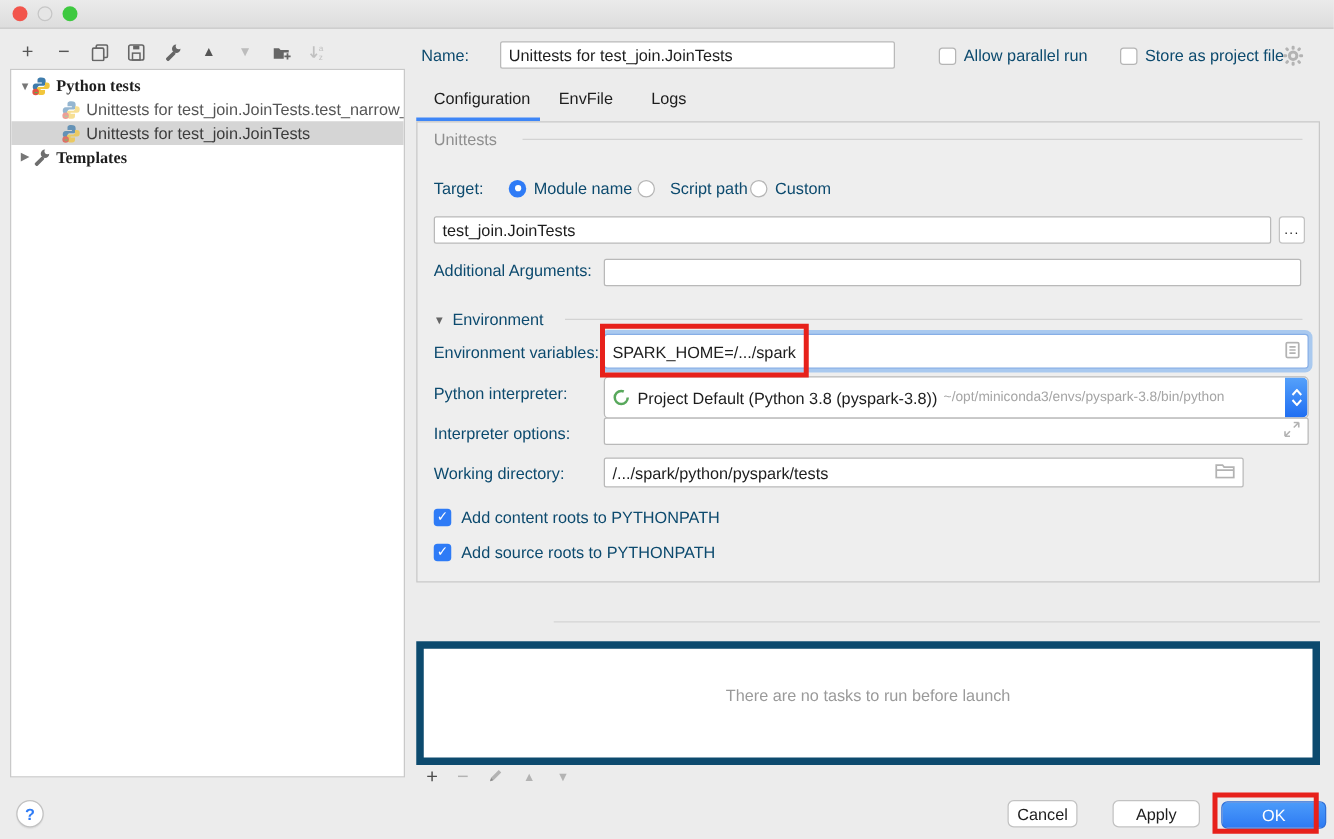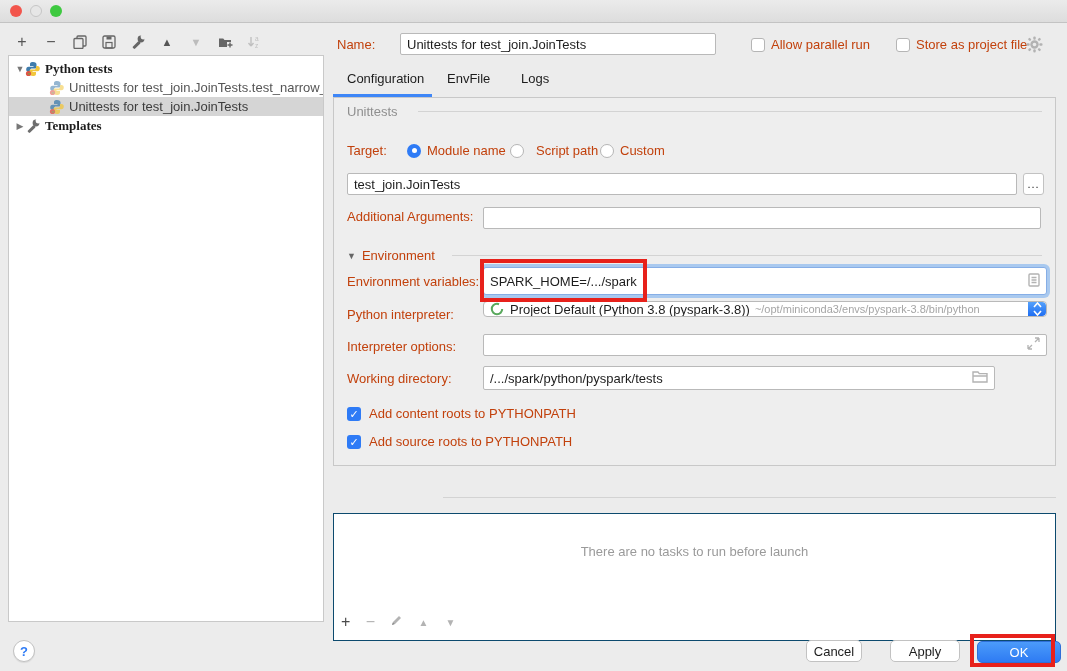--- a/index.html
+++ b/index.html
@@ -37,21 +37,21 @@
   .expander{width:10px;font-size:9px;color:#777;text-align:center;flex:0 0 10px;}
   .ticon{width:16px;height:16px;margin-right:4px;flex:0 0 16px;}
   .tlabel{font-size:13px;color:#1d1d1d;}
   .tlabel.bold{font-weight:bold;font-family:Liberation Serif, serif;}
   
   .field{
     background:#fff;border:1px solid #b9b9b9;border-radius:2px;
     display:flex;align-items:center;padding:0 6px;box-sizing:border-box;
     font-size:13px;color:#1d1d1d;white-space:nowrap;overflow:hidden;
   }
-  .lbl{display:flex;align-items:center;font-size:13px;color:#c2410c;white-space:nowrap;}
+  .lbl{display:flex;align-items:center;font-size:13px;color:#0c4a6e;white-space:nowrap;}
   .grouplbl{color:#8f8f8f;}
   .hline{background:#d3d3d3;height:1px;}
   
   .radio{width:14px;height:14px;border-radius:50%;box-sizing:border-box;background:#fff;border:1px solid #b5b5b5;}
   .radio.on{background:#2e7bf6;border:none;position:relative;}
   .radio.on::after{content:"";position:absolute;left:4.5px;top:4.5px;width:5px;height:5px;border-radius:50%;background:#fff;}
   
   .cb{width:14px;height:14px;border-radius:3px;box-sizing:border-box;background:#fff;border:1px solid #b5b5b5;}
   .cb.on{background:#2e7bf6;border:none;color:#fff;font-size:11px;line-height:14px;text-align:center;font-weight:bold;}
   
@@ -255,21 +255,21 @@
   <span>SPARK_HOME=/.../spark</span>
   <span style="margin-left:auto;">
     <svg width="12" height="14" viewBox="0 0 12 14">
         <rect x="1" y="1" width="10" height="12" rx="1" fill="none" stroke="#b3b3b3" stroke-width="1.4"></rect>
         <path d="M3.5 4.5 h5 M3.5 7 h5 M3.5 9.5 h5" stroke="#b3b3b3" stroke-width="1.3"></path>
       </svg>
   </span>
 </div>
 
 <div class="abs lbl" style="left:347px;top:307px;">Python interpreter:</div>
-<div class="abs field" style="left:483px;top:301px;width:564px;height:16px;padding-right:0;border-radius:4px;">
+<div class="abs field" style="left:483px;top:301px;width:564px;height:34px;padding-right:0;border-radius:4px;">
   <span style="margin-right:6px;display:flex;">
     <svg width="14" height="14" viewBox="0 0 14 14">
         <circle cx="7" cy="7" r="5.2" fill="none" stroke="#58a85c" stroke-width="2" stroke-dasharray="26 7"></circle>
       </svg>
   </span>
   <span>Project Default (Python 3.8 (pyspark-3.8))</span>
   <span class="pathtext">~/opt/miniconda3/envs/pyspark-3.8/bin/python</span>
   <span class="stepper" style="margin-left:auto;">
     <svg width="9" height="6" viewBox="0 0 9 6">
         <path d="M1 5 L4.5 1 L8 5" fill="none" stroke="#fff" stroke-width="1.6"></path>
@@ -309,21 +309,21 @@
   <span class="cb on">✓</span>
   <span class="lbl">Add source roots to PYTHONPATH</span>
 </div>
 
 <div class="abs" style="left:341px;top:490px;display:flex;align-items:center;">
   <span class="collapse-tri">▼</span>
   <span class="lbl" style="font-weight:normal;margin-top:48px;">Before launch</span>
 </div>
 <div class="abs hline" style="left:443px;top:497px;width:613px;"></div>
 
-<div class="abs" style="left:333px;top:513px;width:723px;height:128px;background:#fff;border:1px solid #0c4a6e;box-sizing:border-box;display:flex;align-items:flex-start;justify-content:center;">
+<div class="abs" style="left:333px;top:513px;width:723px;height:99px;background:#fff;border:6px solid #0c4a6e;box-sizing:border-box;display:flex;align-items:flex-start;justify-content:center;">
   <span style="margin-top:30px;color:#9a9a9a;font-size:13px;">There are no tasks to run before launch</span>
 </div>
 <div class="abs" style="left:341px;top:613px;height:18px;display:flex;align-items:center;gap:13px;">
   <span style="font-size:16px;color:#4a4a4a;">+</span>
   <span class="blt-ico" style="font-size:16px;">−</span>
   <span>
     <svg width="13" height="13" viewBox="0 0 13 13">
         <path d="M2 11 L3 8 L9 2 L11 4 L5 10 Z" fill="#b3b3b3"></path>
         <path d="M2 11 l2.6 -0.9 L2.9 8.4 Z" fill="#8a8a8a"></path>
       </svg>

